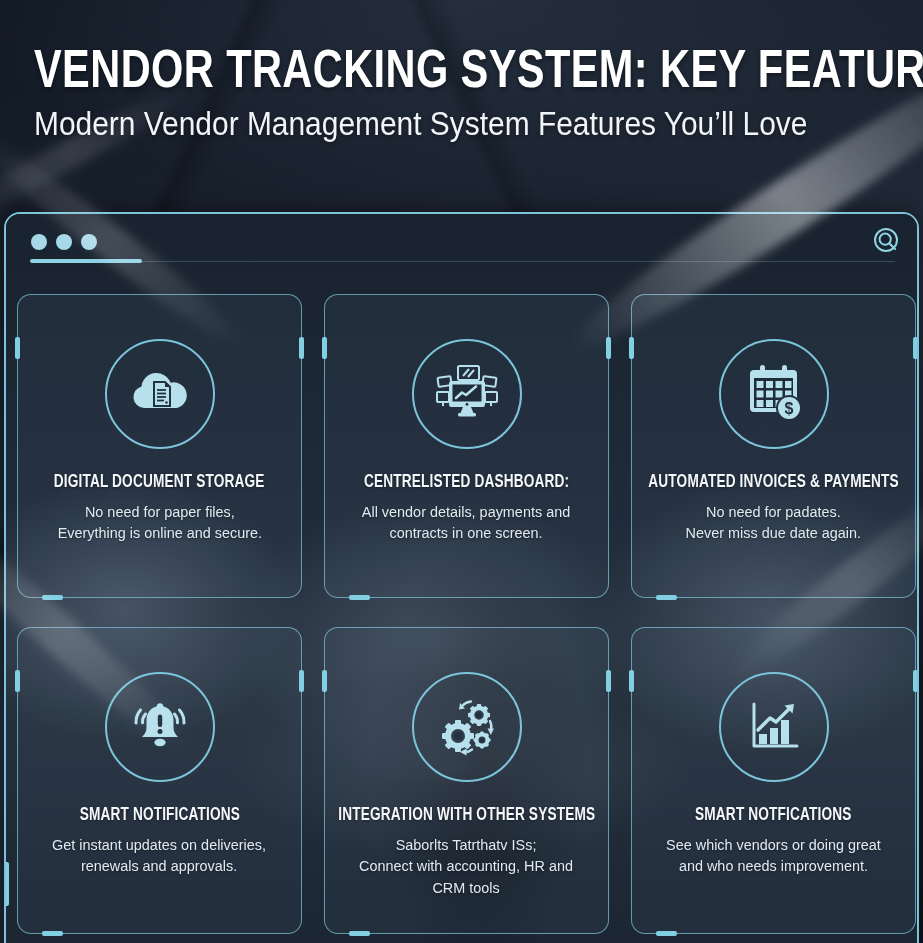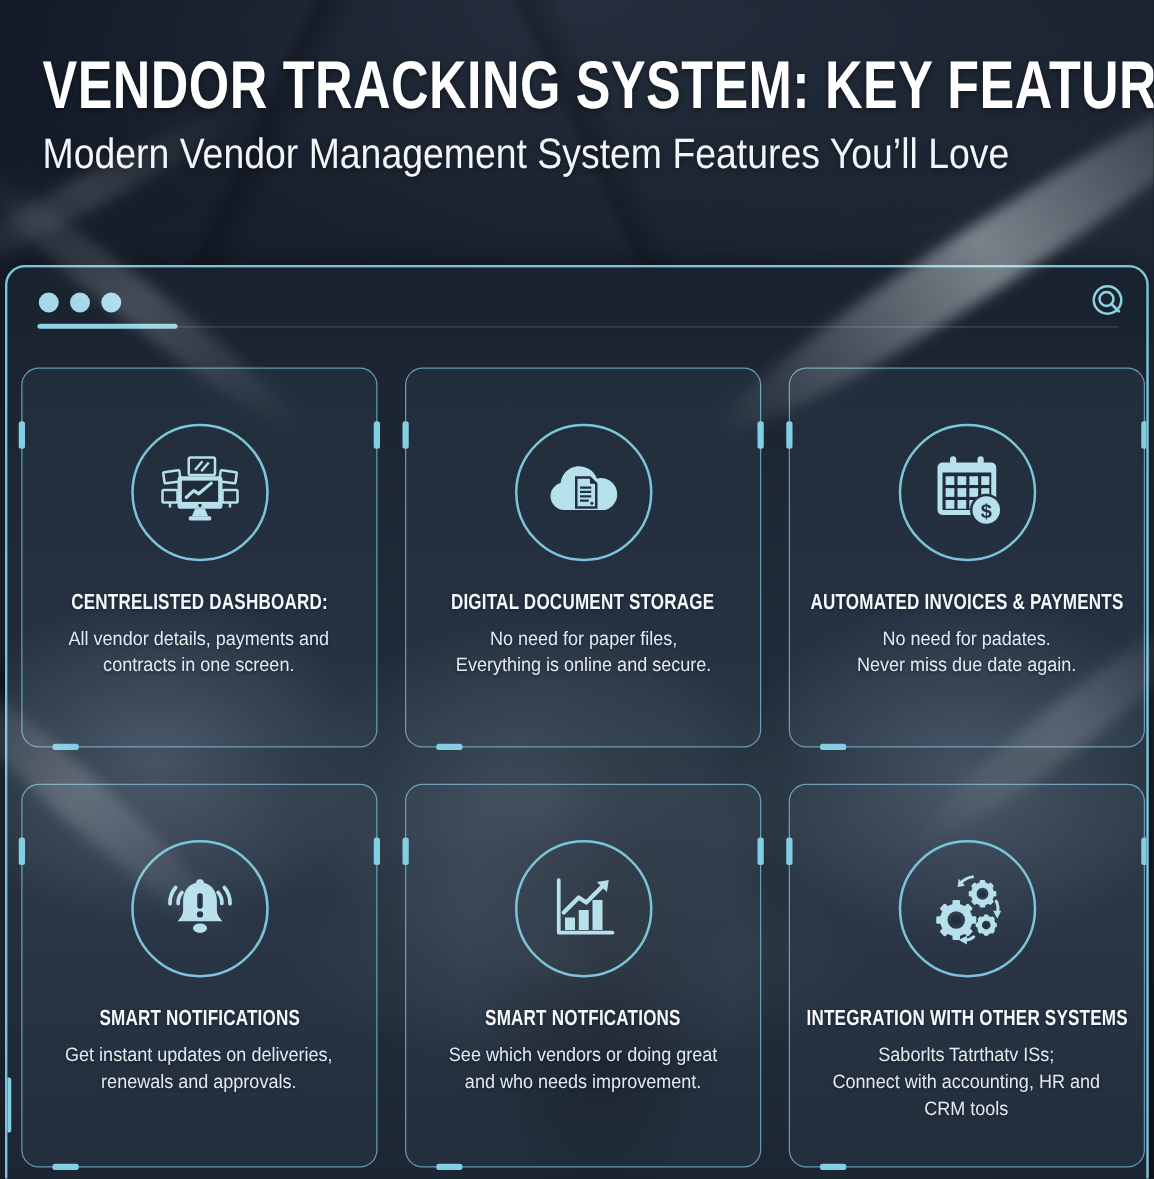--- a/index.html
+++ b/index.html
@@ -119,20 +119,44 @@
 
     <svg class="search" viewBox="0 0 32 32">
       <circle cx="15" cy="14" r="11" stroke="#8fd2e2" stroke-width="2" fill="none"></circle>
       <circle cx="14.2" cy="13.2" r="5.6" stroke="#8fd2e2" stroke-width="2" fill="none"></circle>
       <line x1="18.2" y1="17.2" x2="24" y2="23" stroke="#8fd2e2" stroke-width="2.2" stroke-linecap="round"></line>
     </svg>
 
     <div class="win-tick"></div>
 
     <div class="grid">
+
+      <div class="card">
+        <div class="tick-l"></div>
+        <div class="tick-r"></div>
+        <div class="tick-b"></div>
+        <div class="icon-ring">
+          <svg viewBox="0 0 64 64">
+            <path d="M49,46 H16 a11,11 0 0 1 -2.5,-21.6 15,15 0 0 1 29,-3.6 A10,10 0 0 1 49,46 Z" class="ic"></path>
+            <g>
+              <path d="M26,20 h11 l5,5 v19 h-16 z" class="ic" stroke="#20304000"></path>
+              <path d="M26,20 h11 l5,5 v19 h-16 z" fill="none" stroke="#223140" stroke-width="2"></path>
+              <path d="M37,20 l5,5 h-5 z" class="ic-dark"></path>
+              <line x1="29" y1="28" x2="38" y2="28" stroke="#223140" stroke-width="1.8"></line>
+              <line x1="29" y1="31.5" x2="38" y2="31.5" stroke="#223140" stroke-width="1.8"></line>
+              <line x1="29" y1="35" x2="38" y2="35" stroke="#223140" stroke-width="1.8"></line>
+              <line x1="29" y1="38.5" x2="36" y2="38.5" stroke="#223140" stroke-width="1.8"></line>
+              <circle cx="38.5" cy="40.5" r="1.2" class="ic-dark"></circle>
+            </g>
+          </svg>
+        </div>
+        <span class="card-title">DIGITAL DOCUMENT STORAGE</span>
+        <span class="card-body">No need for paper files,
+Everything is online and secure.</span>
+      </div>
 
       <div class="card">
         <div class="tick-l"></div>
         <div class="tick-r"></div>
         <div class="tick-b"></div>
         <div class="icon-ring">
           <svg viewBox="0 0 64 64">
             <rect x="23" y="4" width="21" height="14" rx="1.5" class="st" stroke-width="2"></rect>
             <line x1="28" y1="14" x2="34" y2="7" class="st" stroke-width="2"></line>
             <line x1="33" y1="15" x2="39" y2="8" class="st" stroke-width="2"></line>
@@ -146,44 +170,20 @@
             <rect x="17.5" y="22.5" width="29" height="17" class="ic-dark"></rect>
             <polyline points="21,36 27,30.5 31,33 41,24.5" class="st" stroke-width="2.6" stroke-linecap="round" stroke-linejoin="round" stroke="#b6e0ec"></polyline>
             <circle cx="32" cy="42.3" r="1.4" class="ic-dark"></circle>
             <path d="M28,45 L36,45 L38.5,51 L25.5,51 Z" class="ic"></path>
             <rect x="23" y="51" width="18" height="3.4" rx="1.4" class="ic"></rect>
           </svg>
         </div>
         <span class="card-title">CENTRELISTED DASHBOARD:</span>
         <span class="card-body">All vendor details, payments and
 contracts in one screen.</span>
-      </div>
-
-      <div class="card">
-        <div class="tick-l"></div>
-        <div class="tick-r"></div>
-        <div class="tick-b"></div>
-        <div class="icon-ring">
-          <svg viewBox="0 0 64 64">
-            <path d="M49,46 H16 a11,11 0 0 1 -2.5,-21.6 15,15 0 0 1 29,-3.6 A10,10 0 0 1 49,46 Z" class="ic"></path>
-            <g>
-              <path d="M26,20 h11 l5,5 v19 h-16 z" class="ic" stroke="#20304000"></path>
-              <path d="M26,20 h11 l5,5 v19 h-16 z" fill="none" stroke="#223140" stroke-width="2"></path>
-              <path d="M37,20 l5,5 h-5 z" class="ic-dark"></path>
-              <line x1="29" y1="28" x2="38" y2="28" stroke="#223140" stroke-width="1.8"></line>
-              <line x1="29" y1="31.5" x2="38" y2="31.5" stroke="#223140" stroke-width="1.8"></line>
-              <line x1="29" y1="35" x2="38" y2="35" stroke="#223140" stroke-width="1.8"></line>
-              <line x1="29" y1="38.5" x2="36" y2="38.5" stroke="#223140" stroke-width="1.8"></line>
-              <circle cx="38.5" cy="40.5" r="1.2" class="ic-dark"></circle>
-            </g>
-          </svg>
-        </div>
-        <span class="card-title">DIGITAL DOCUMENT STORAGE</span>
-        <span class="card-body">No need for paper files,
-Everything is online and secure.</span>
       </div>
 
       <div class="card">
         <div class="tick-l"></div>
         <div class="tick-r"></div>
         <div class="tick-b"></div>
         <div class="icon-ring">
           <svg viewBox="0 0 64 64">
             <rect x="18" y="3" width="5" height="11" rx="2.5" class="ic"></rect>
             <rect x="40" y="3" width="5" height="11" rx="2.5" class="ic"></rect>
@@ -233,39 +233,20 @@
         <span class="card-body">Get instant updates on deliveries,
 renewals and approvals.</span>
       </div>
 
       <div class="card">
         <div class="tick-l"></div>
         <div class="tick-r"></div>
         <div class="tick-b"></div>
         <div class="icon-ring">
           <svg viewBox="0 0 64 64">
-            <polyline points="12,9 12,51 55,51" class="st" stroke-width="3" stroke-linecap="round" stroke-linejoin="round"></polyline>
-            <rect x="17" y="39" width="8" height="10" class="ic"></rect>
-            <rect x="28" y="33" width="8" height="16" class="ic"></rect>
-            <rect x="39" y="25" width="8" height="24" class="ic"></rect>
-            <polyline points="16,35 28,23 34,27 48,13" class="st" stroke-width="3.4" stroke-linecap="round" stroke-linejoin="round"></polyline>
-            <polygon points="42.5,10.5 52,9 50.5,18.5" class="ic"></polygon>
-          </svg>
-        </div>
-        <span class="card-title">SMART NOTFICATIONS</span>
-        <span class="card-body">See which vendors or doing great
-and who needs improvement.</span>
-      </div>
-
-      <div class="card">
-        <div class="tick-l"></div>
-        <div class="tick-r"></div>
-        <div class="tick-b"></div>
-        <div class="icon-ring">
-          <svg viewBox="0 0 64 64">
 
             <g>
               <g class="ic">
                 <rect x="20" y="25" width="6" height="7" rx="1"></rect>
                 <rect x="20" y="25" width="6" height="7" rx="1" transform="rotate(45 23 41)"></rect>
                 <rect x="20" y="25" width="6" height="7" rx="1" transform="rotate(90 23 41)"></rect>
                 <rect x="20" y="25" width="6" height="7" rx="1" transform="rotate(135 23 41)"></rect>
                 <rect x="20" y="25" width="6" height="7" rx="1" transform="rotate(180 23 41)"></rect>
                 <rect x="20" y="25" width="6" height="7" rx="1" transform="rotate(225 23 41)"></rect>
                 <rect x="20" y="25" width="6" height="7" rx="1" transform="rotate(270 23 41)"></rect>
@@ -312,20 +293,39 @@
             <path d="M37,54.5 a11,11 0 0 1 -8,2.5" class="st" stroke-width="2.4" stroke-linecap="round"></path>
             <polygon points="31.5,53.5 31.5,60.5 25,57" class="ic"></polygon>
           </svg>
         </div>
         <span class="card-title">INTEGRATION WITH OTHER SYSTEMS</span>
         <span class="card-body">Saborlts Tatrthatv ISs;
 Connect with accounting, HR and
 CRM tools</span>
       </div>
 
+      <div class="card">
+        <div class="tick-l"></div>
+        <div class="tick-r"></div>
+        <div class="tick-b"></div>
+        <div class="icon-ring">
+          <svg viewBox="0 0 64 64">
+            <polyline points="12,9 12,51 55,51" class="st" stroke-width="3" stroke-linecap="round" stroke-linejoin="round"></polyline>
+            <rect x="17" y="39" width="8" height="10" class="ic"></rect>
+            <rect x="28" y="33" width="8" height="16" class="ic"></rect>
+            <rect x="39" y="25" width="8" height="24" class="ic"></rect>
+            <polyline points="16,35 28,23 34,27 48,13" class="st" stroke-width="3.4" stroke-linecap="round" stroke-linejoin="round"></polyline>
+            <polygon points="42.5,10.5 52,9 50.5,18.5" class="ic"></polygon>
+          </svg>
+        </div>
+        <span class="card-title">SMART NOTFICATIONS</span>
+        <span class="card-body">See which vendors or doing great
+and who needs improvement.</span>
+      </div>
+
     </div>
   </div>
 
   <div class="streak s1"></div>
   <div class="streak s2"></div>
   <div class="streak s3"></div>
   <div class="streak s4"></div>
   <div class="streak s5"></div>
 
 </div>

